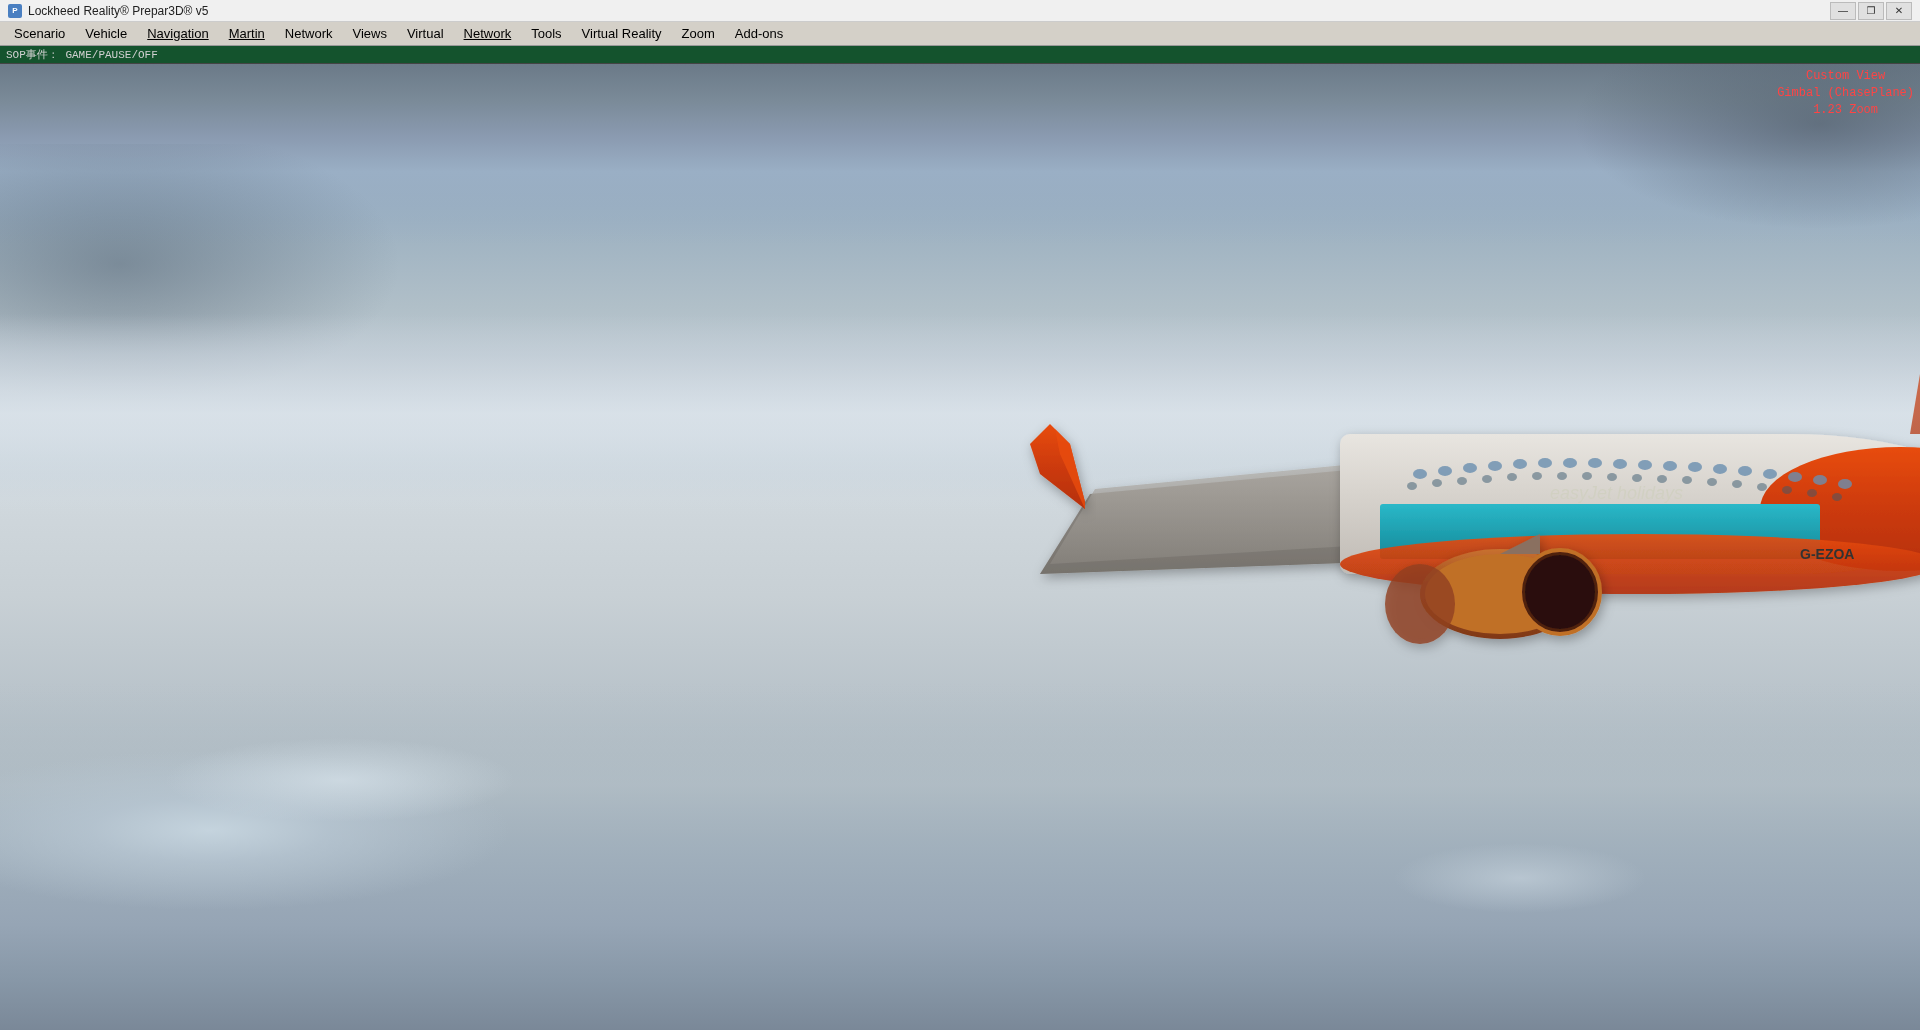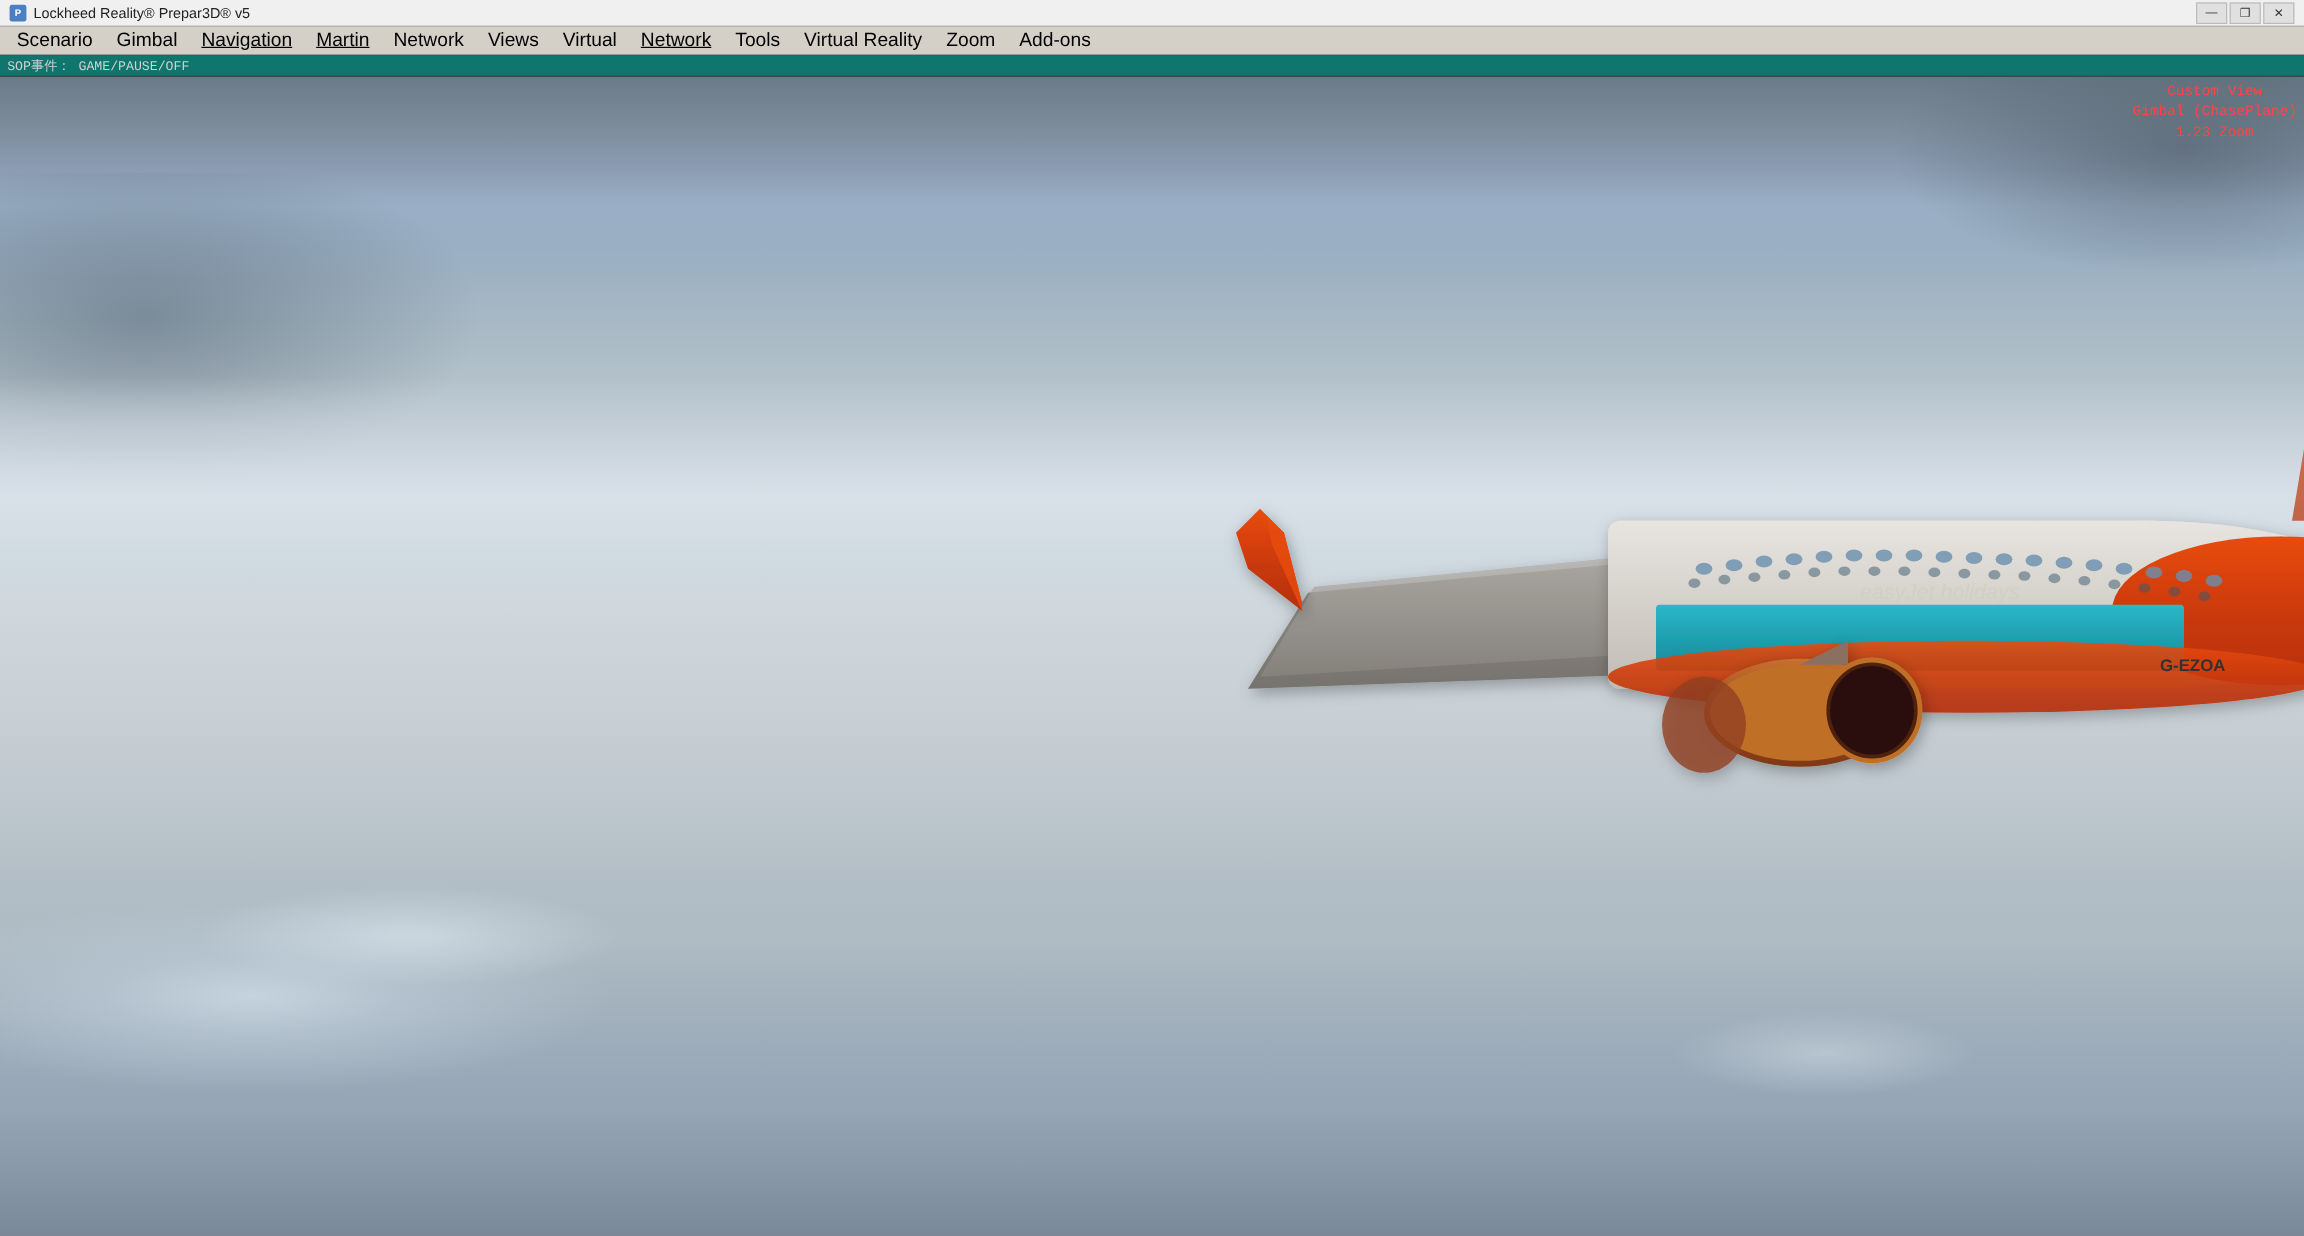--- a/index.html
+++ b/index.html
@@ -68,35 +68,35 @@
       height: 24px;
       background: #d4d0c8;
       display: flex;
       align-items: center;
       padding: 0 4px;
       z-index: 100;
       border-bottom: 1px solid #999;
     }
     .menu-item {
       padding: 2px 10px;
-      font-size: 16px;
+      font-size: 13px;
       color: #000;
       cursor: pointer;
       white-space: nowrap;
     }
     .menu-item.underline {
       text-decoration: underline;
     }
 
     
     #status-bar {
       position: absolute;
       top: 46px; left: 0; right: 0;
       height: 18px;
-      background: #0f766e;
+      background: #14532d;
       display: flex;
       align-items: center;
       padding: 0 6px;
       z-index: 100;
       border-bottom: 1px solid #444;
     }
     #status-text {
       font-size: 11px;
       color: #d0d0d0;
       font-family: 'Courier New', monospace;
@@ -276,21 +276,21 @@
   </div>
   <div id="title-bar-controls">
     <div class="title-btn">—</div>
     <div class="title-btn">❐</div>
     <div class="title-btn close">✕</div>
   </div>
 </div>
 
 <div id="menu-bar">
   <div class="menu-item">Scenario</div>
-  <div class="menu-item">Gimbal</div>
+  <div class="menu-item">Vehicle</div>
   <div class="menu-item underline">Navigation</div>
   <div class="menu-item underline">Martin</div>
   <div class="menu-item">Network</div>
   <div class="menu-item">Views</div>
   <div class="menu-item">Virtual</div>
   <div class="menu-item underline">Network</div>
   <div class="menu-item">Tools</div>
   <div class="menu-item">Virtual Reality</div>
   <div class="menu-item">Zoom</div>
   <div class="menu-item">Add-ons</div>

